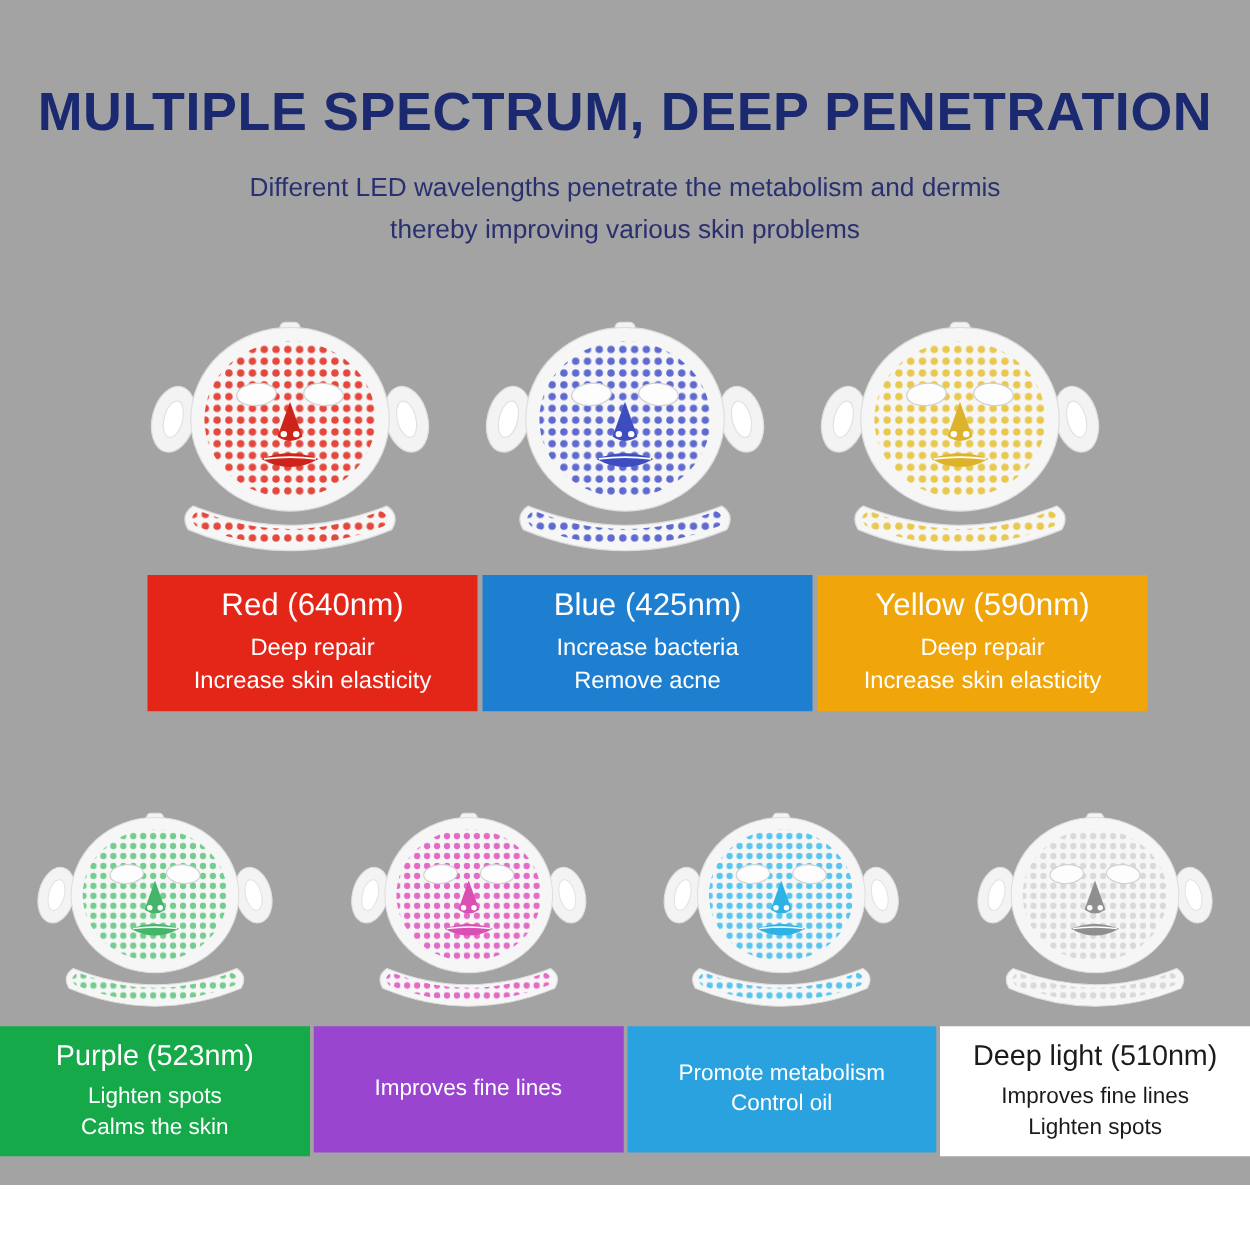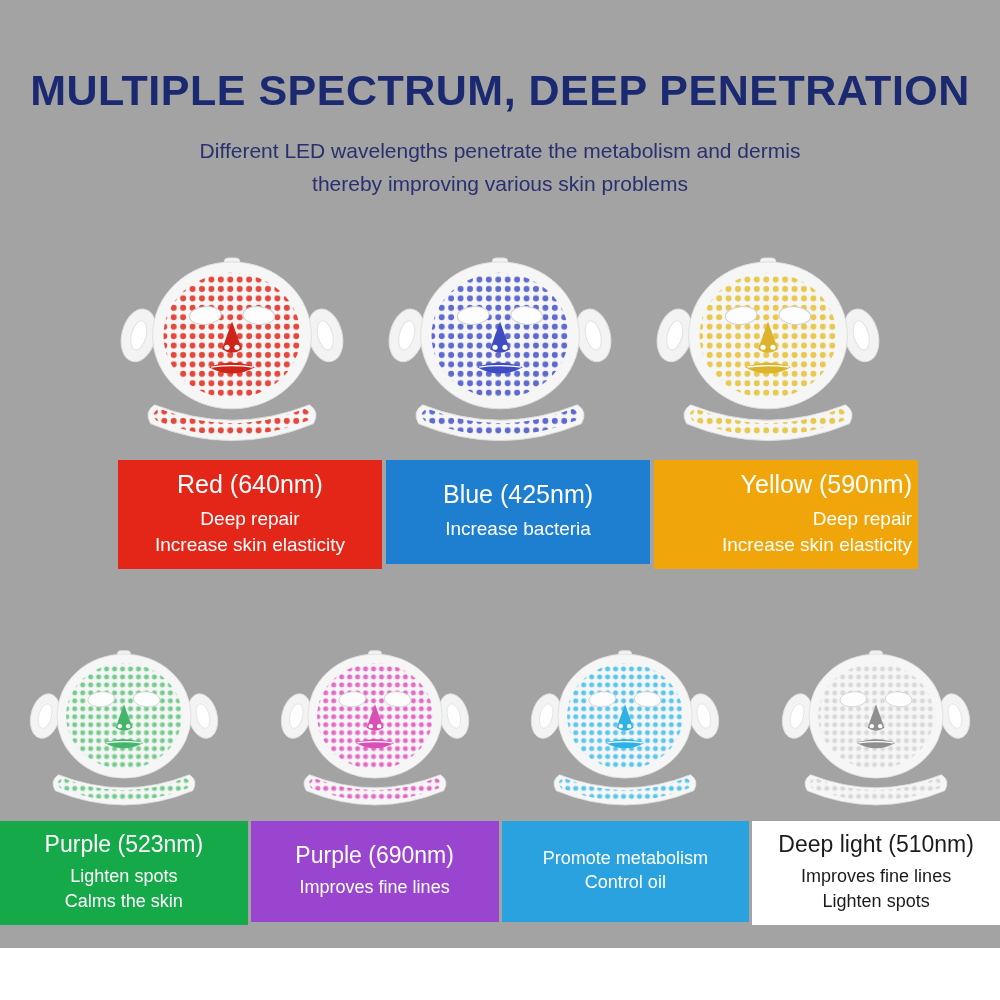--- a/index.html
+++ b/index.html
@@ -153,20 +153,21 @@
             <circle cx="135" cy="92" r="2.6" fill="#fdfdfd"></circle>
             <path d="M107 112 Q130 103 153 112 Q130 125 107 112 Z" fill="#3d4cc0"></path>
             <path d="M109 112 Q130 109 151 112" stroke="#ffffff" stroke-width="1.4" fill="none"></path>
             <path d="M52 150 Q130 181 208 150 Q219 157 212 169 Q130 203 48 169 Q41 157 52 150 Z" fill="#f6f6f6" stroke="#dedede"></path>
             <path d="M57 154 Q130 183 203 154 Q212 158 206 166 Q130 196 54 166 Q47 158 57 154 Z" fill="url(#dots1)"></path>
           </svg>
         </div>
       <div class="label-box" style="background: rgb(30, 127, 209); color: rgb(255, 255, 255);">
         <div class="heading">Blue (425nm)</div>
         <div class="line">Increase bacteria</div>
+        <div class="line">Remove acne</div>
       </div>
     </div>
 
     <div class="cell">
       <div class="maskbox">
           <svg class="mask" viewBox="0 0 260 206" xmlns="http://www.w3.org/2000/svg">
             <defs>
               <pattern id="dots2" width="9.5" height="9.5" patternUnits="userSpaceOnUse">
                 <circle cx="4.75" cy="4.75" r="3" fill="#e9c84e"></circle>
               </pattern>
@@ -182,21 +183,21 @@
             <ellipse cx="157" cy="60" rx="16" ry="9" transform="rotate(5 157 60)" fill="#fdfdfd" stroke="#cfcfcf"></ellipse>
             <path d="M130 66 L120 94 Q130 101 140 94 Z" fill="#dcb32a"></path>
             <circle cx="125" cy="92" r="2.6" fill="#fdfdfd"></circle>
             <circle cx="135" cy="92" r="2.6" fill="#fdfdfd"></circle>
             <path d="M107 112 Q130 103 153 112 Q130 125 107 112 Z" fill="#dcb32a"></path>
             <path d="M109 112 Q130 109 151 112" stroke="#ffffff" stroke-width="1.4" fill="none"></path>
             <path d="M52 150 Q130 181 208 150 Q219 157 212 169 Q130 203 48 169 Q41 157 52 150 Z" fill="#f6f6f6" stroke="#dedede"></path>
             <path d="M57 154 Q130 183 203 154 Q212 158 206 166 Q130 196 54 166 Q47 158 57 154 Z" fill="url(#dots2)"></path>
           </svg>
         </div>
-      <div class="label-box" style="background: rgb(240, 165, 10); color: rgb(255, 255, 255); text-align: right;">
+      <div class="label-box" style="background: rgb(240, 165, 10); color: rgb(255, 255, 255);">
         <div class="heading">Yellow (590nm)</div>
         <div class="line">Deep repair</div>
         <div class="line">Increase skin elasticity</div>
       </div>
     </div>
 
   </div>
 
   <div class="mask-row row2">
 
@@ -253,21 +254,20 @@
             <path d="M130 66 L120 94 Q130 101 140 94 Z" fill="#d94fb4"></path>
             <circle cx="125" cy="92" r="2.6" fill="#fdfdfd"></circle>
             <circle cx="135" cy="92" r="2.6" fill="#fdfdfd"></circle>
             <path d="M107 112 Q130 103 153 112 Q130 125 107 112 Z" fill="#d94fb4"></path>
             <path d="M109 112 Q130 109 151 112" stroke="#ffffff" stroke-width="1.4" fill="none"></path>
             <path d="M52 150 Q130 181 208 150 Q219 157 212 169 Q130 203 48 169 Q41 157 52 150 Z" fill="#f6f6f6" stroke="#dedede"></path>
             <path d="M57 154 Q130 183 203 154 Q212 158 206 166 Q130 196 54 166 Q47 158 57 154 Z" fill="url(#dots4)"></path>
           </svg>
         </div>
       <div class="label-box" style="background: rgb(154, 69, 208); color: rgb(255, 255, 255);">
-        <div class="heading">Purple (690nm)</div>
         <div class="line">Improves fine lines</div>
         <div class="line"></div>
       </div>
     </div>
 
     <div class="cell">
       <div class="maskbox">
           <svg class="mask" viewBox="0 0 260 206" xmlns="http://www.w3.org/2000/svg">
             <defs>
               <pattern id="dots5" width="9.5" height="9.5" patternUnits="userSpaceOnUse">

